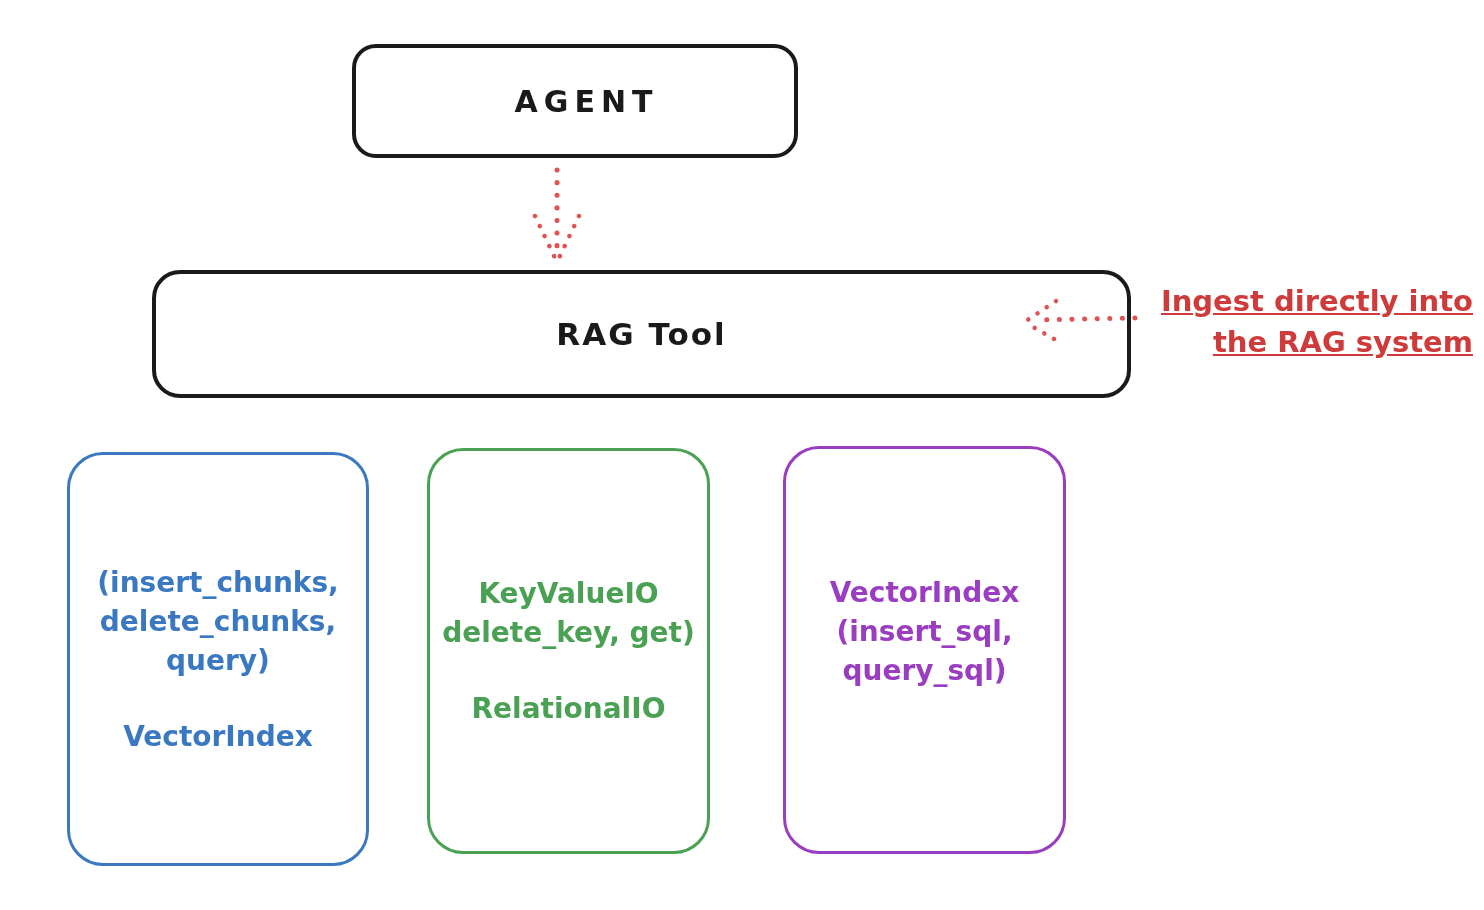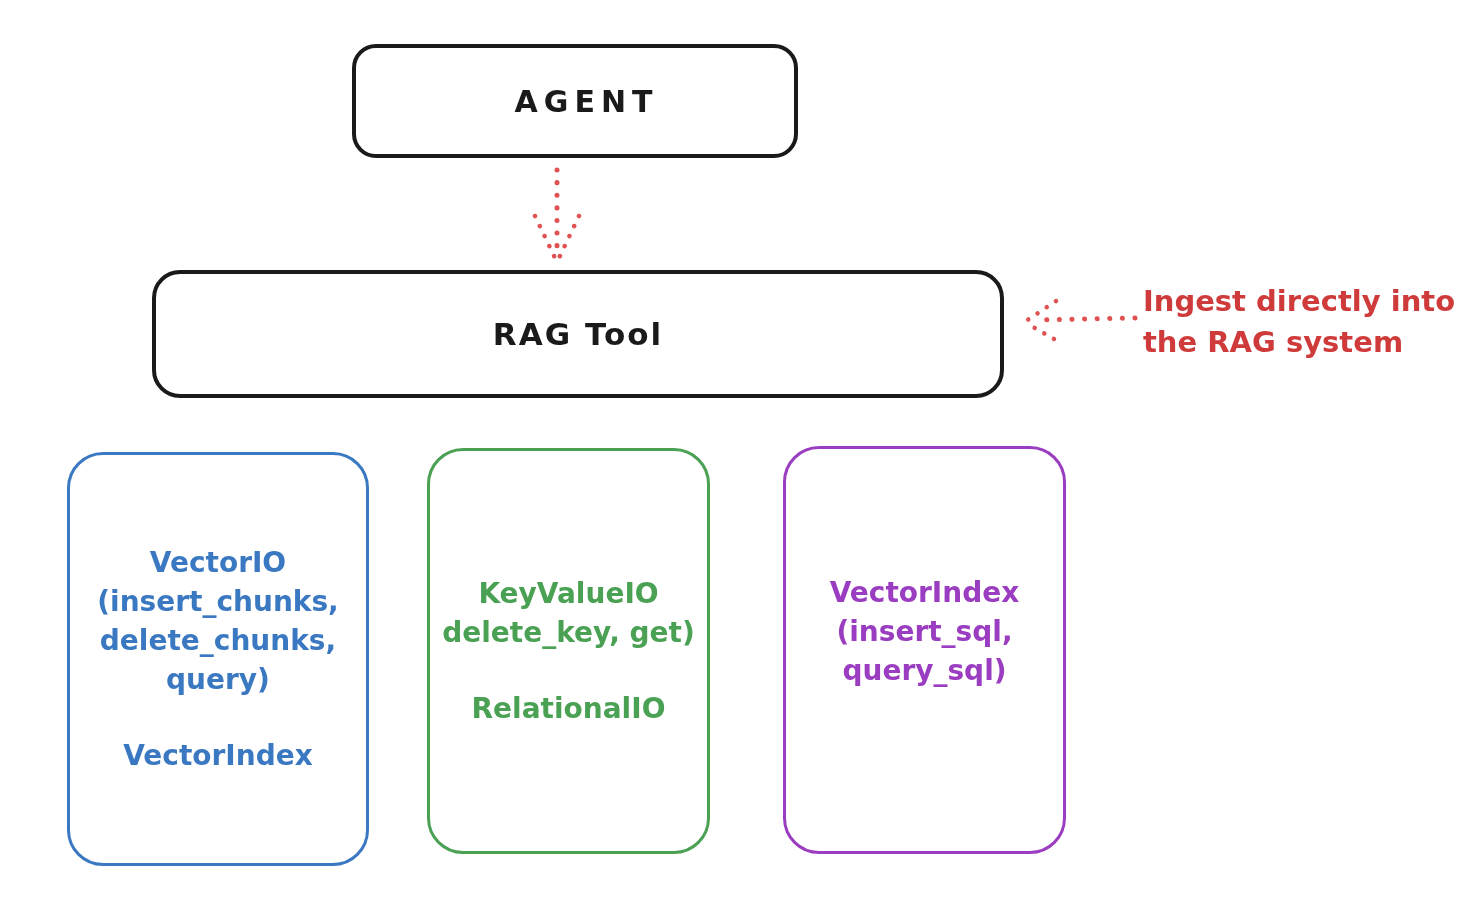--- a/index.html
+++ b/index.html
@@ -50,24 +50,25 @@
     line-height: 39px;
   }
   .node-gap {
     height: 37px;
   }
   .annotation {
     position: absolute;
     left: 1143px;
     top: 281px;
     width: 330px;
-    text-align: left;
+    text-align: right;
     font-size: 29px;
     font-weight: 700;
     line-height: 41px;
+    text-decoration: underline;
   }
   .arrows-layer {
     position: absolute;
     left: 0;
     top: 0;
     pointer-events: none;
   }
   .dotline {
     fill: none;
     stroke-width: 5;
@@ -83,21 +84,21 @@
 </style>
 </head>
 <body>
 
 <div class="canvas">
 
   <div class="box box-black" style="left: 352px; top: 44px; width: 446px; height: 114px; border-color: rgb(26, 26, 26); color: rgb(26, 26, 26); padding-left: 23px;">
     <div class="agent-label">AGENT</div>
   </div>
 
-  <div class="box box-black" style="left: 152px; top: 270px; width: 852px; height: 128px; border-radius: 28px; border-color: rgb(26, 26, 26); color: rgb(26, 26, 26);">
+  <div class="box box-black" style="left: 152px; top: 270px; width: 979px; height: 128px; border-radius: 28px; border-color: rgb(26, 26, 26); color: rgb(26, 26, 26);">
     <div class="rag-label">RAG Tool</div>
   </div>
 
   <svg class="arrows-layer" width="1484" height="910" viewBox="0 0 1484 910">
     <g>
       <line class="dotline" x1="557" y1="170" x2="557" y2="250" stroke="#e05252"></line>
       <line class="dotline-small" x1="535" y1="216" x2="555" y2="258" stroke="#e05252"></line>
       <line class="dotline-small" x1="579" y1="216" x2="559" y2="258" stroke="#e05252"></line>
     </g>
     <g>
@@ -107,21 +108,20 @@
     </g>
   </svg>
 
   <div class="annotation" style="color: rgb(207, 58, 58);">
     <div>Ingest directly into</div>
     <div>the RAG system</div>
   </div>
 
   <div class="box box-colored" style="left: 67px; top: 452px; width: 302px; height: 414px; border-color: rgb(59, 120, 194); color: rgb(59, 120, 194);">
     <div class="node-text">
-      <div>VectorIO</div>
       <div>(insert_chunks,</div>
       <div>delete_chunks,</div>
       <div>query)</div>
       <div class="node-gap"></div>
       <div>VectorIndex</div>
     </div>
   </div>
 
   <div class="box box-colored" style="left: 427px; top: 448px; width: 283px; height: 406px; border-color: rgb(74, 161, 83); color: rgb(74, 161, 83);">
     <div class="node-text">

